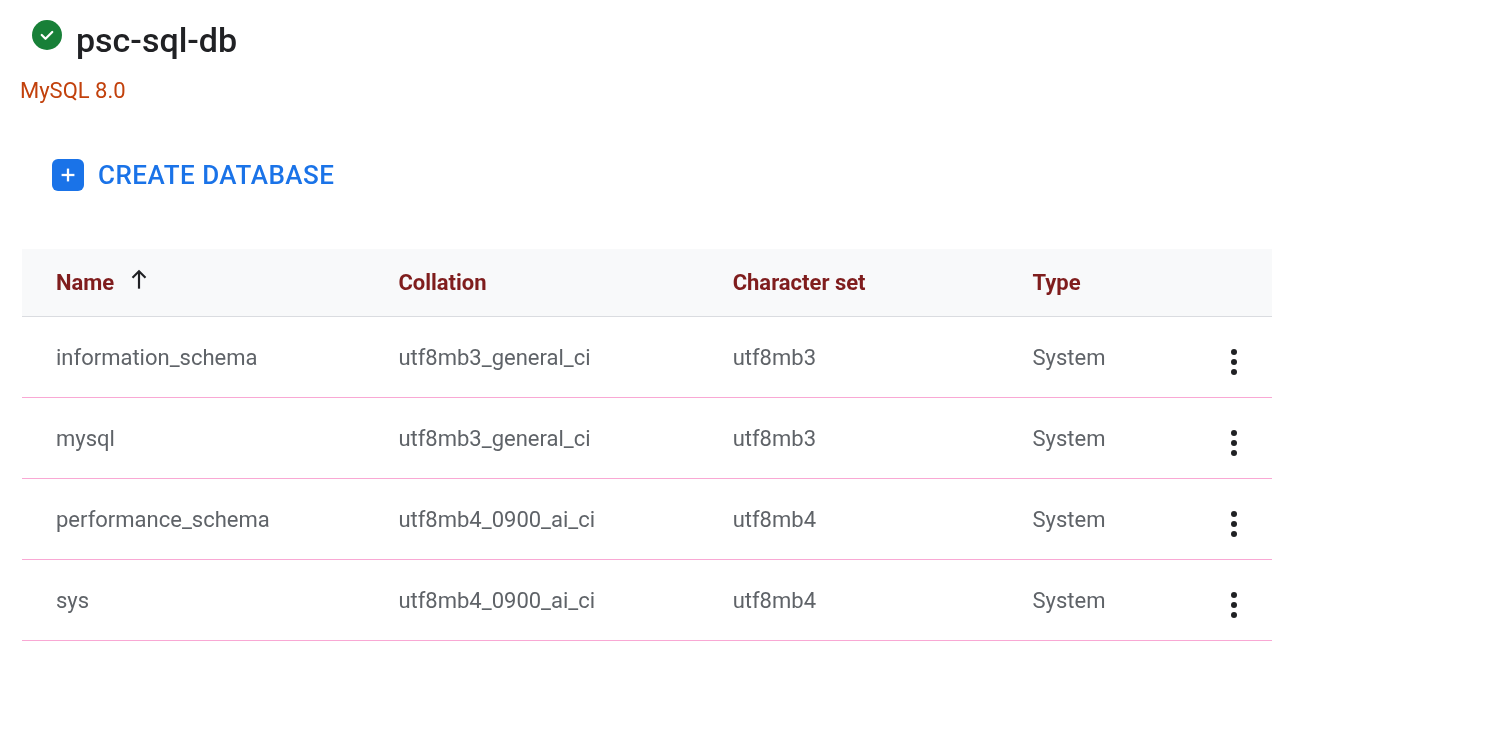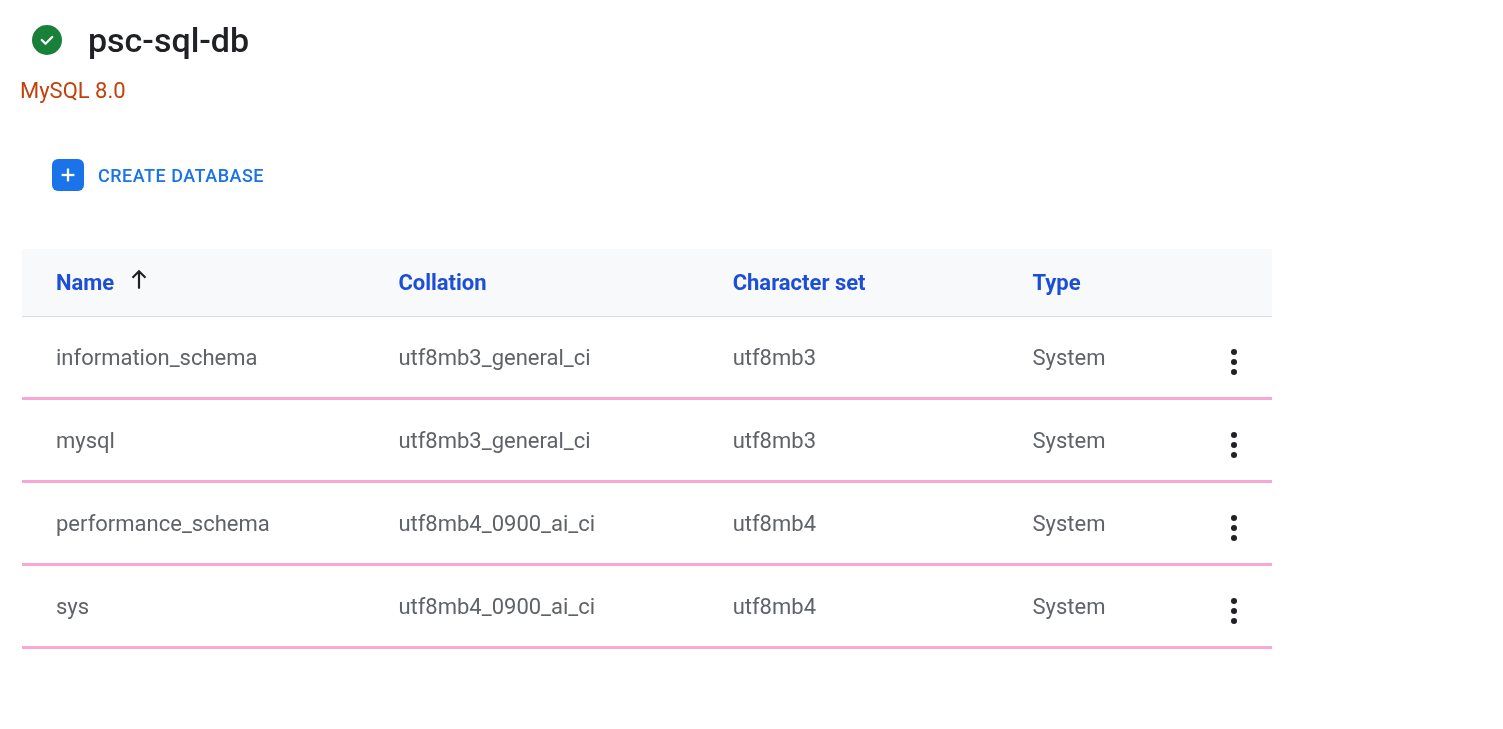--- a/index.html
+++ b/index.html
@@ -9,22 +9,22 @@
     }
     body {
       font-family: 'Google Sans', Roboto, Arial, sans-serif;
       background: #fff;
       padding: 20px;
       color: #202124;
       font-size: 16px;
     }
     .header-row {
       display: flex;
-      align-items: center;
-      gap: 26px;
+      align-items: flex-start;
+      gap: 14px;
       margin-bottom: 10px;
       margin-left: 12px;
     }
     .status-circle {
       width: 30px;
       height: 30px;
       border-radius: 50%;
       background: #188038;
       display: flex;
       align-items: center;
@@ -75,42 +75,42 @@
       justify-content: center;
     }
     .plus-badge svg {
       width: 22px;
       height: 22px;
       stroke: #fff;
       stroke-width: 2.5;
     }
     .create-label {
       color: #1a73e8;
-      font-size: 18px;
+      font-size: 26px;
       font-weight: 500;
       letter-spacing: 0.5px;
     }
     .table-container {
       width: 1250px;
       margin-left: 2px;
     }
     table {
       width: 100%;
       border-collapse: collapse;
     }
     thead tr {
       background: #f8f9fa;
       border-bottom: 1px solid #dadce0;
     }
     th {
       text-align: left;
       padding: 18px 0 18px 34px;
       font-size: 22px;
       font-weight: 700;
-      color: #1d4ed8;
+      color: #7f1d1d;
     }
     th.name-col {
       width: 338px;
     }
     th.coll-col {
       width: 330px;
     }
     th.charset-col {
       width: 296px;
     }
@@ -127,21 +127,21 @@
       cursor: pointer;
     }
     .sort-arrow svg {
       width: 26px;
       height: 26px;
       stroke: #202124;
       stroke-width: 2;
       fill: none;
     }
     tbody tr {
-      border-bottom: 3px solid #f9a8d4;
+      border-bottom: 1px solid #f9a8d4;
       margin-top: 8px;
     }
     tbody tr.highlighted {
       outline: 4px solid #d93025;
       outline-offset: -2px;
     }
     td {
       padding: 18px 0 18px 34px;
       font-size: 22px;
       color: #5f6368;

